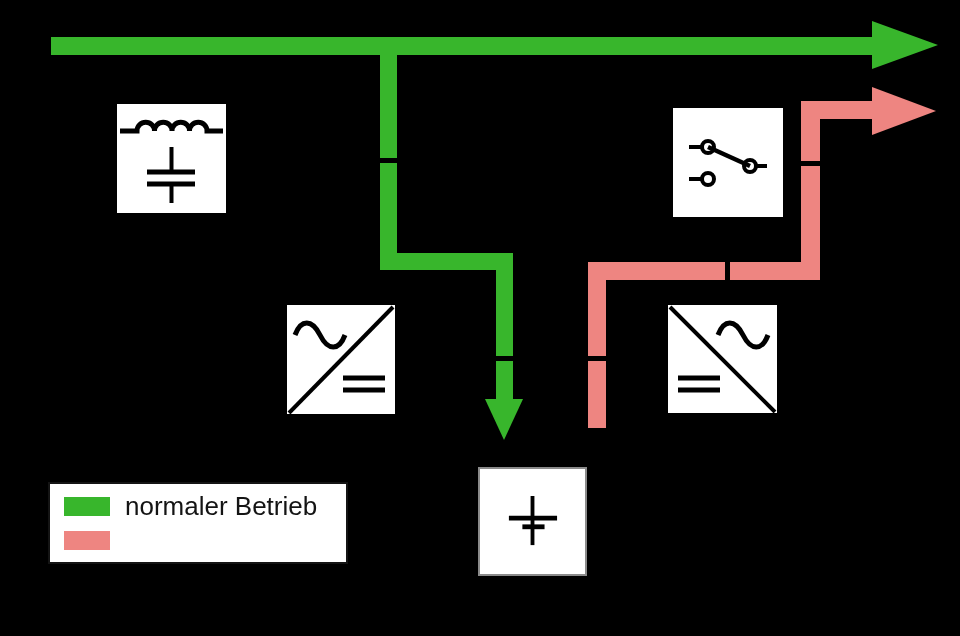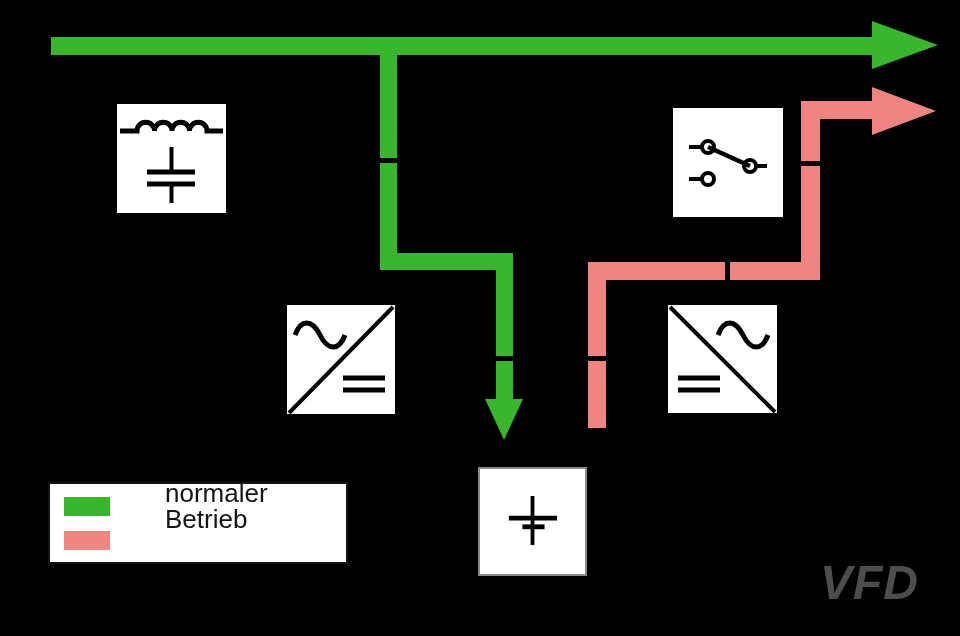--- a/index.html
+++ b/index.html
@@ -12,21 +12,21 @@
     position:absolute;background:#fff;
   }
   .box svg{display:block;width:100%;height:100%;}
   .box.bordered{box-sizing:border-box;border:2px solid #8b8b8b;}
   .head{position:absolute;}
   .legend{
     position:absolute;left:48px;top:482px;width:300px;height:82px;
     background:#fff;box-sizing:border-box;border:2px solid #141414;
     display:flex;flex-direction:column;justify-content:center;gap:8px;
   }
-  .legend-row{display:flex;align-items:center;height:26px;padding-left:14px;gap:40px;}
+  .legend-row{display:flex;align-items:center;height:26px;padding-left:14px;}
   .legend-swatch{width:46px;height:19px;flex:0 0 auto;}
   .legend-label{margin-left:15px;font-size:26px;color:#141414;line-height:1;}
   .watermark{
     position:absolute;left:820px;top:559px;
     font-size:48px;font-weight:bold;font-style:italic;color:#4d4d4d;
     letter-spacing:1px;line-height:1;
   }
   svg .sym{stroke:#000;fill:none;}
 </style>
 </head>
@@ -105,15 +105,14 @@
   <div class="legend">
     <div class="legend-row">
       <div class="legend-swatch" style="background-color: rgb(56, 182, 44);"></div>
       <div class="legend-label">normaler Betrieb</div>
     </div>
     <div class="legend-row">
       <div class="legend-swatch" style="background-color: rgb(238, 133, 129);"></div>
     </div>
   </div>
 
-  <div class="watermark" style="color: rgb(77, 77, 77);">VFD</div>
 
 </div>
 
 </body></html>

